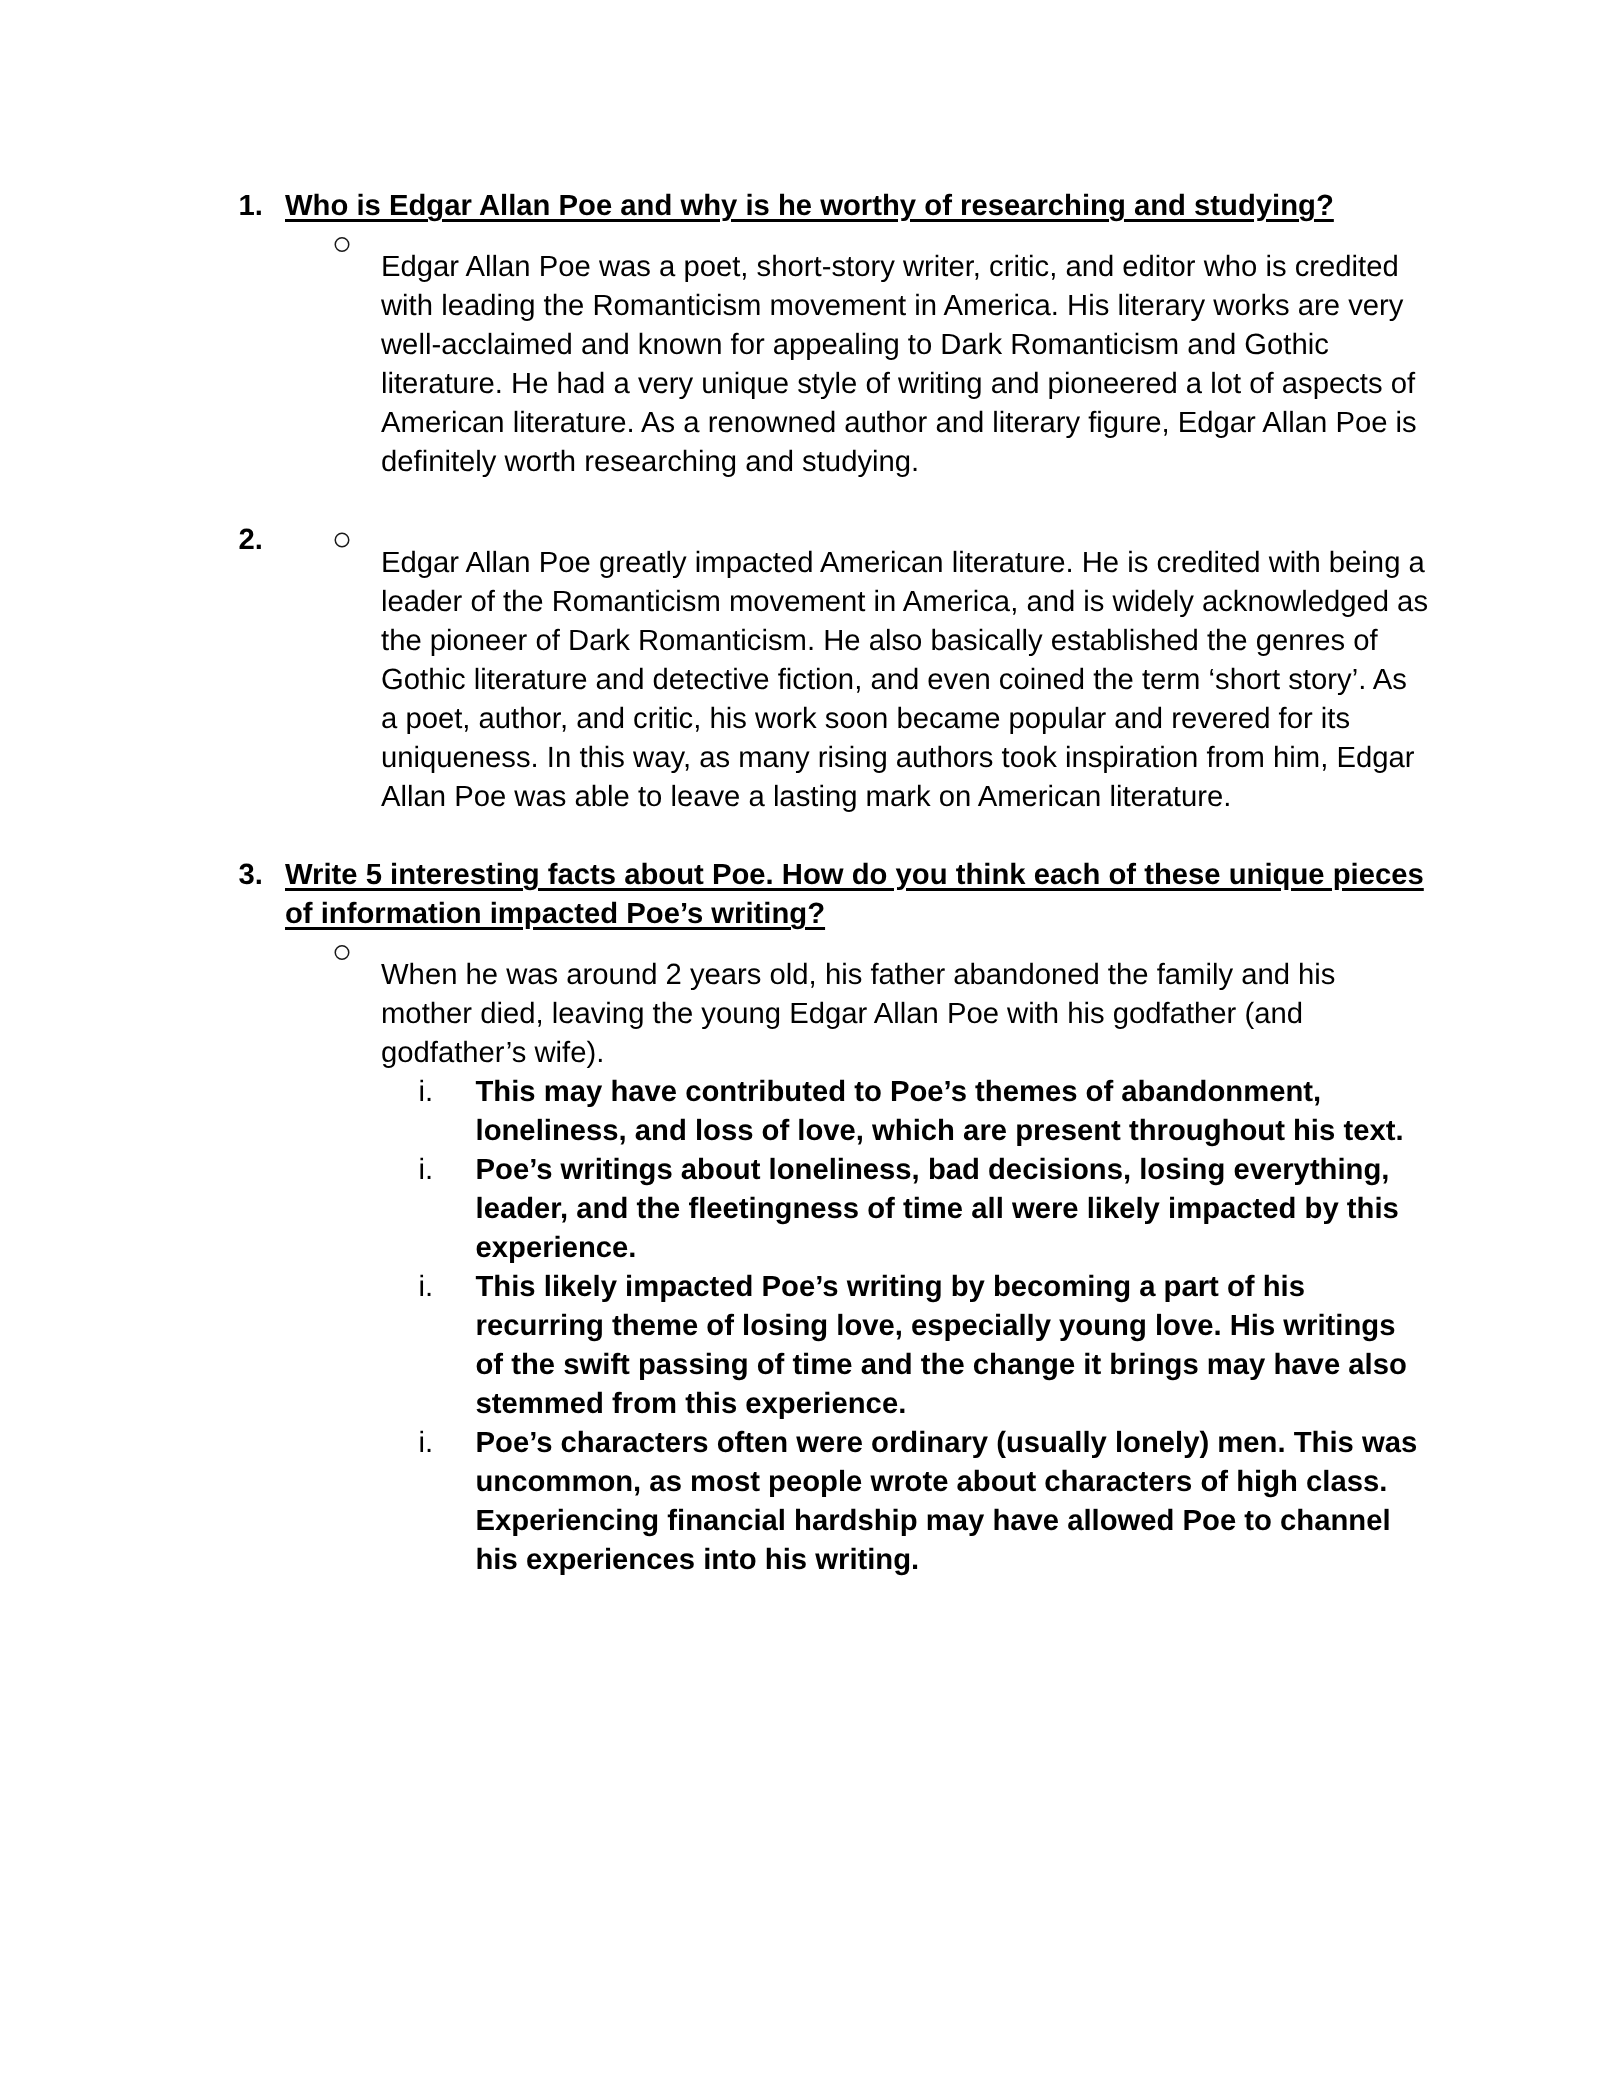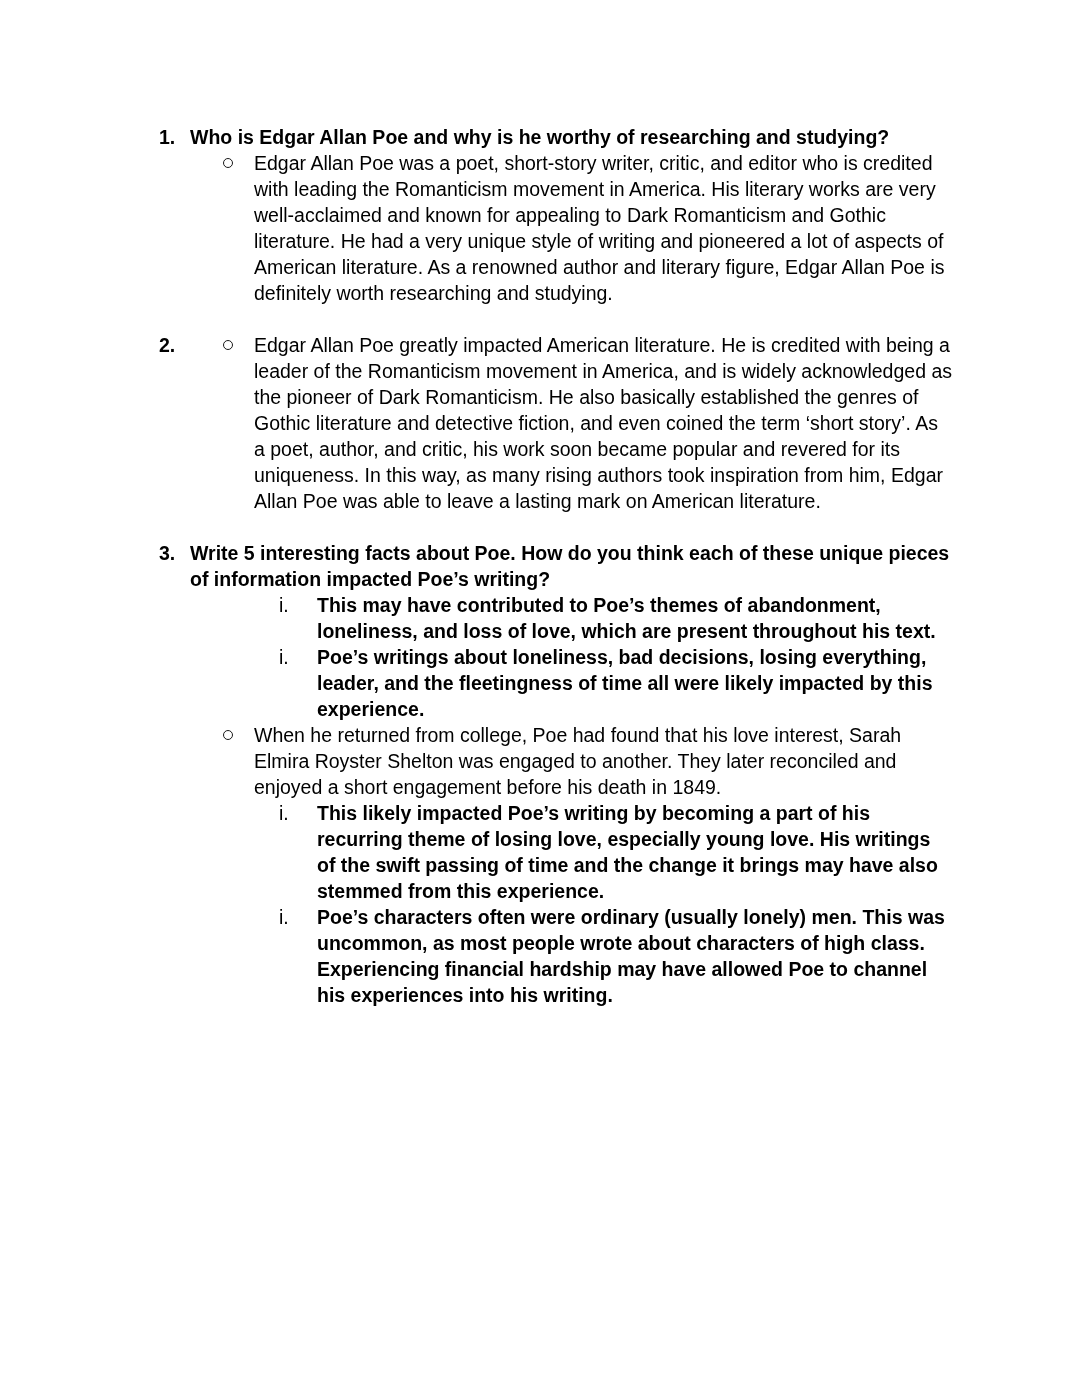--- a/index.html
+++ b/index.html
@@ -34,20 +34,21 @@
   .section-num {
     flex: 0 0 31px;
     font-weight: bold;
   }
   .section-body {
     flex: 1;
     min-width: 0;
   }
   .heading {
     font-weight: bold;
+    text-decoration: underline;
     text-decoration-thickness: 2px;
     text-underline-offset: 3px;
   }
   .bullet-row {
     display: flex;
   }
   .bullet-marker {
     flex: 0 0 64px;
     box-sizing: border-box;
     padding-left: 33px;
@@ -57,20 +58,21 @@
     width: 8px;
     height: 8px;
     border: 1.5px solid #1a1a1a;
     border-radius: 50%;
     margin-top: 8px;
     background: transparent;
   }
   .bullet-text {
     flex: 1;
     min-width: 0;
+    margin-top: 15px;
   }
   .sub-row {
     display: flex;
     margin-left: 64px;
   }
   .sub-marker {
     flex: 0 0 63px;
     box-sizing: border-box;
     padding-left: 25px;
   }
@@ -113,36 +115,36 @@
       </div>
     </div>
   </div>
 
   <div class="section">
     <div class="section-row">
       <div class="section-num">3.</div>
       <div class="section-body">
         <div class="heading">Write 5 interesting facts about Poe. How do you think each of these unique pieces of information impacted Poe’s writing?</div>
 
+        <div class="bullet-row">
+          <div class="bullet-marker">
+              <span class="circle"></span>
+            </div>
+          <div class="bullet-text">When he was around 2 years old, his father abandoned the family and his mother died, leaving the young Edgar Allan Poe with his godfather (and godfather’s wife).</div>
+        </div>
         <div class="sub-row">
           <div class="sub-marker">i.</div>
           <div class="sub-text">This may have contributed to Poe’s themes of abandonment, loneliness, and loss of love, which are present throughout his text.</div>
         </div>
 
         <div class="sub-row">
           <div class="sub-marker">i.</div>
           <div class="sub-text">Poe’s writings about loneliness, bad decisions, losing everything, leader, and the fleetingness of time all were likely impacted by this experience.</div>
         </div>
 
-        <div class="bullet-row">
-          <div class="bullet-marker">
-              <span class="circle"></span>
-            </div>
-          <div class="bullet-text">When he returned from college, Poe had found that his love interest, Sarah Elmira Royster Shelton was engaged to another. They later reconciled and enjoyed a short engagement before his death in 1849.</div>
-        </div>
         <div class="sub-row">
           <div class="sub-marker">i.</div>
           <div class="sub-text">This likely impacted Poe’s writing by becoming a part of his recurring theme of losing love, especially young love. His writings of the swift passing of time and the change it brings may have also stemmed from this experience.</div>
         </div>
 
         <div class="sub-row">
           <div class="sub-marker">i.</div>
           <div class="sub-text">Poe’s characters often were ordinary (usually lonely) men. This was uncommon, as most people wrote about characters of high class. Experiencing financial hardship may have allowed Poe to channel his experiences into his writing.</div>
         </div>
 

